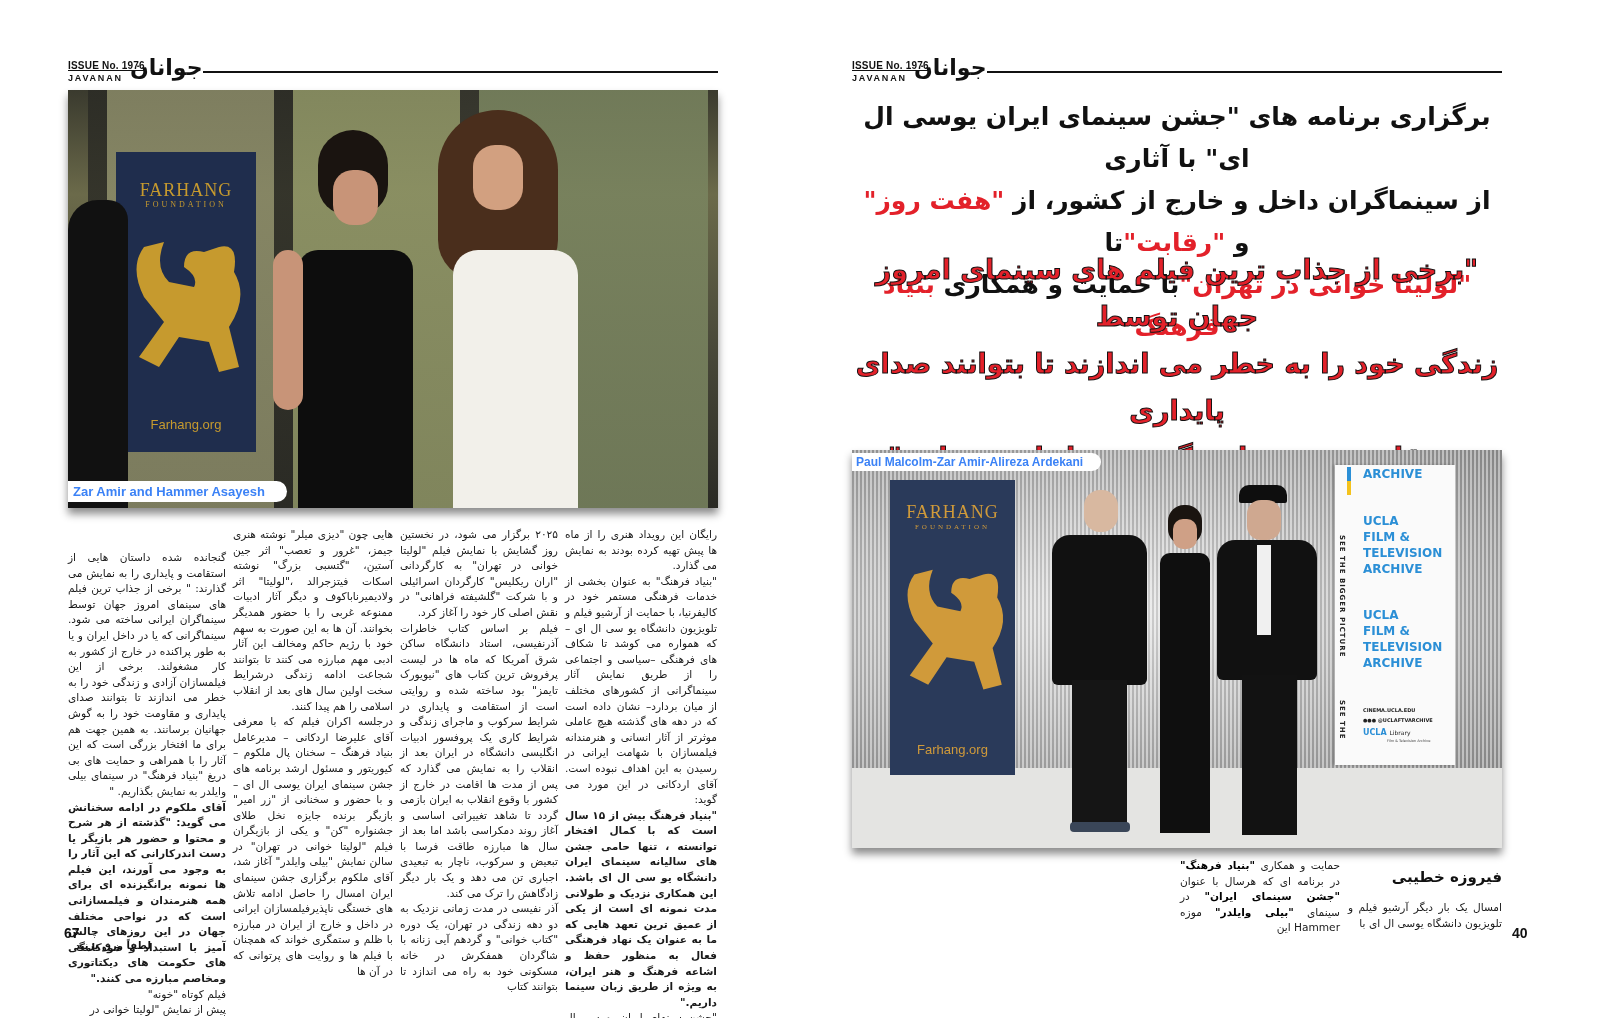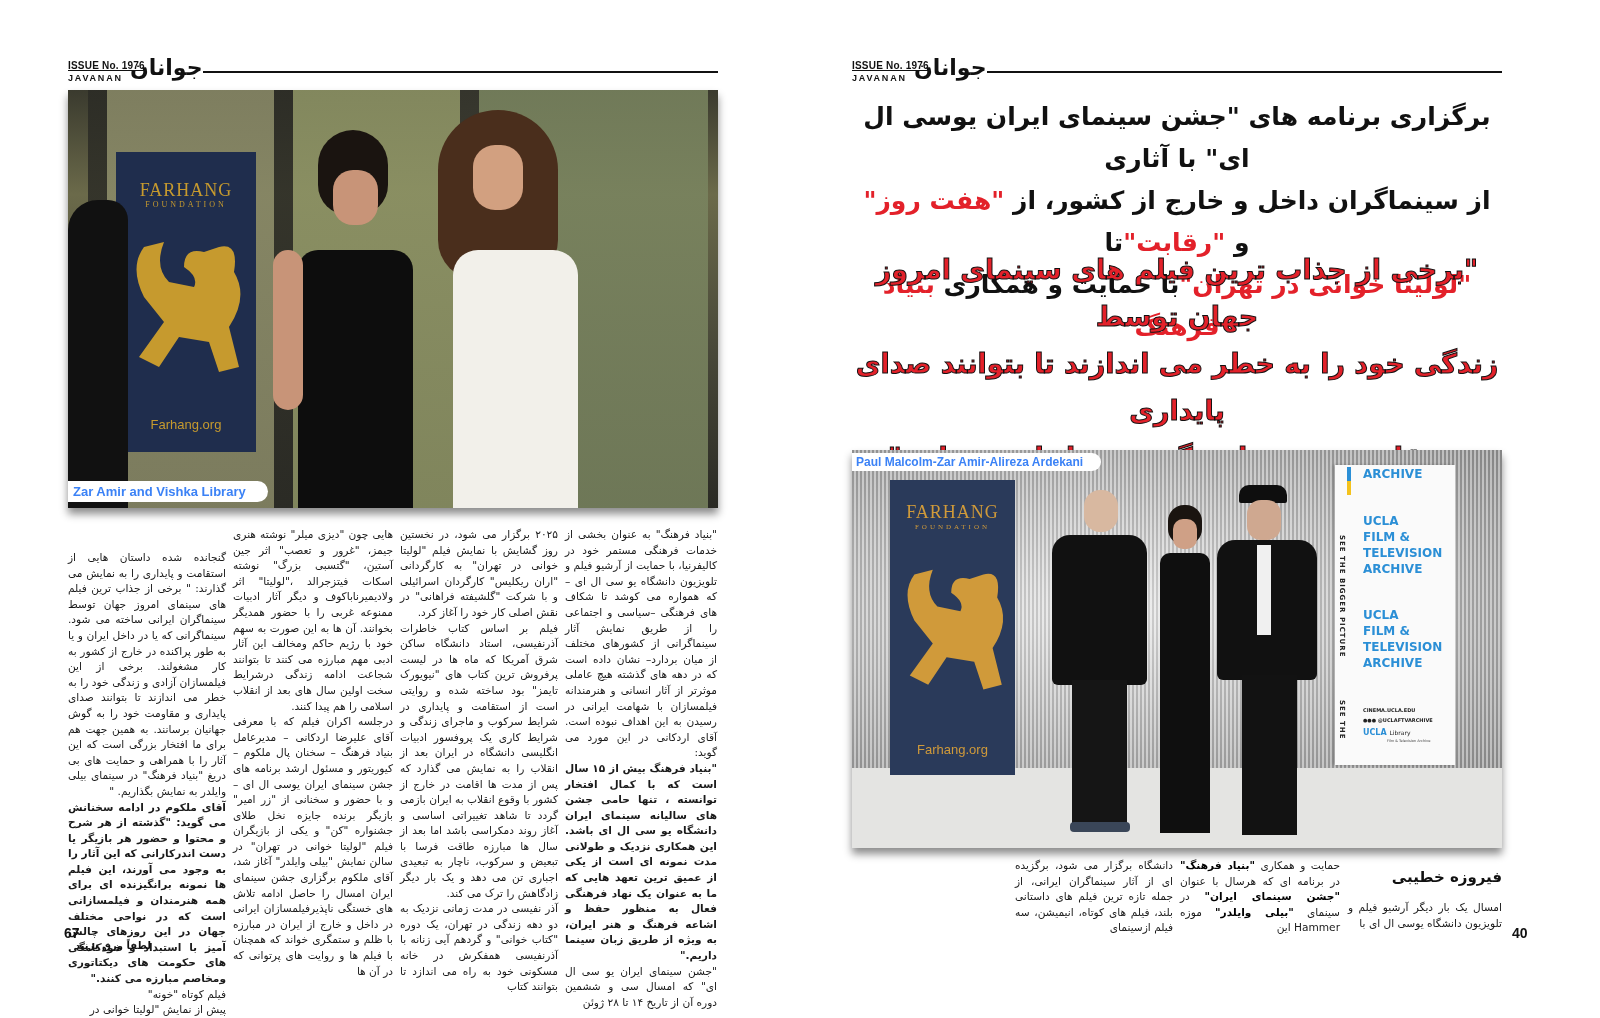--- a/index.html
+++ b/index.html
@@ -57,33 +57,34 @@
       <div style="position:absolute;left:60px;top:40px;width:45px;height:55px;background:#c89478;border-radius:20px;"></div>
       <div style="position:absolute;left:25px;top:120px;width:115px;height:258px;background:#0d0d0d;border-radius:20px 20px 0 0;"></div>
       <div style="position:absolute;left:0;top:120px;width:30px;height:160px;background:#c89478;border-radius:15px;"></div>
     </div>
 
     <div style="position:absolute;left:355px;top:20px;width:175px;height:398px;">
       <div style="position:absolute;left:15px;top:0;width:120px;height:170px;background:#4a2e1c;border-radius:60px 60px 40px 40px;"></div>
       <div style="position:absolute;left:50px;top:35px;width:50px;height:65px;background:#d2a080;border-radius:22px;"></div>
       <div style="position:absolute;left:30px;top:140px;width:125px;height:258px;background:#f2f0ea;border-radius:25px 25px 0 0;"></div>
     </div>
-    <div class="caption" style="left:0;top:391px;padding:3px 22px 3px 5px;font-size:13px;">Zar Amir and Vishka Library</div>
+    <div class="caption" style="left:0;top:391px;padding:3px 22px 3px 5px;font-size:13px;">Zar Amir and Hammer Asayesh</div>
   </div>
 
   <div class="col" style="left:565px;top:527px;width:152px;">
+    <p>رایگان این رویداد هنری را از ماه ها پیش تهیه کرده بودند به نمایش می گذارد.</p>
     <p><span>"بنیاد فرهنگ" به عنوان بخشی از خدمات فرهنگی مستمر خود در کالیفرنیا، با حمایت از آرشیو فیلم و تلویزیون دانشگاه یو سی ال ای – که همواره می کوشد تا شکاف های فرهنگی –سیاسی و اجتماعی را از طریق نمایش آثار سینماگرانی از کشورهای مختلف از میان بردارد– نشان داده است که در دهه های گذشته هیچ عاملی موثرتر از آثار انسانی و هنرمندانه فیلمسازان با شهامت ایرانی در رسیدن به این اهداف نبوده است. آقای اردکانی در این مورد می گوید:</span></p>
     <p style="font-weight:900;">"بنیاد فرهنگ بیش از ۱۵ سال است که با کمال افتخار توانسته ، تنها حامی جشن های سالیانه سینمای ایران دانشگاه یو سی ال ای باشد. این همکاری نزدیک و طولانی مدت نمونه ای است از یکی از عمیق ترین تعهد هایی که ما به عنوان یک نهاد فرهنگی فعال به منظور حفظ و اشاعه فرهنگ و هنر ایران، به ویژه از طریق زبان سینما داریم."</p>
     <p>"جشن سینمای ایران یو سی ال ای" که امسال سی و ششمین دوره آن از تاریخ ۱۴ تا ۲۸ ژوئن</p>
   </div>
 
   <div class="col" style="left:400px;top:527px;width:158px;">
     <p>۲۰۲۵ برگزار می شود، در نخستین روز گشایش با نمایش فیلم "لولیتا خوانی در تهران" به کارگردانی "اران ریکلیس" کارگردان اسرائیلی و با شرکت "گلشیفته فراهانی" در نقش اصلی کار خود را آغاز کرد.</p>
     <p>فیلم بر اساس کتاب خاطرات آذرنفیسی، استاد دانشگاه ساکن شرق آمریکا که ماه ها در لیست پرفروش ترین کتاب های "نیویورک تایمز" بود ساخته شده و روایتی است از استقامت و پایداری در شرایط سرکوب و ماجرای زندگی و شرایط کاری یک پروفسور ادبیات انگلیسی دانشگاه در ایران بعد از انقلاب را به نمایش می گذارد که پس از مدت ها اقامت در خارج از کشور با وقوع انقلاب به ایران بازمی گردد تا شاهد تغییراتی اساسی و آغاز روند دمکراسی باشد اما بعد از سال ها مبارزه طاقت فرسا با تبعیض و سرکوب، ناچار به تبعیدی اجباری تن می دهد و یک بار دیگر زادگاهش را ترک می کند.</p>
-    <p>آذر نفیسی در مدت زمانی نزدیک به دو دهه زندگی در تهران، یک دوره "کتاب خوانی" و گردهم آیی زنانه با آذرنفیسی همفکرش در خانه مسکونی خود به راه می اندازد تا بتوانند کتاب</p>
+    <p>آذر نفیسی در مدت زمانی نزدیک به دو دهه زندگی در تهران، یک دوره "کتاب خوانی" و گردهم آیی زنانه با شاگردان همفکرش در خانه مسکونی خود به راه می اندازد تا بتوانند کتاب</p>
   </div>
 
   <div class="col" style="left:233px;top:527px;width:160px;">
     <p>هایی چون "دیزی میلر" نوشته هنری جیمز، "غرور و تعصب" اثر جین آستین، "گتسبی بزرگ" نوشته اسکات فیتزجرالد ،"لولیتا" اثر ولادیمیرناباکوف و دیگر آثار ادبیات ممنوعه غربی را با حضور همدیگر بخوانند. آن ها به این صورت به سهم خود با رژیم حاکم ومخالف این آثار ادبی مهم مبارزه می کنند تا بتوانند شجاعت ادامه زندگی درشرایط سخت اولین سال های بعد از انقلاب اسلامی را هم پیدا کنند.</p>
     <p>درجلسه اکران فیلم که با معرفی آقای علیرضا اردکانی – مدیرعامل بنیاد فرهنگ – سخنان پال ملکوم – کیوریتور و مسئول ارشد برنامه های جشن سینمای ایران یوسی ال ای – و با حضور و سخنانی از "زر امیر" بازیگر برنده جایزه نخل طلای جشنواره "کن" و یکی از بازیگران فیلم "لولیتا خوانی در تهران" در سالن نمایش "بیلی وایلدر" آغاز شد، آقای ملکوم برگزاری جشن سینمای ایران امسال را حاصل ادامه تلاش های خستگی ناپذیرفیلمسازان ایرانی در داخل و خارج از ایران در مبارزه با ظلم و ستمگری خواند که همچنان با فیلم ها و روایت های پرتوانی که در آن ها</p>
   </div>
 
   <div class="col" style="left:68px;top:550px;width:158px;">
     <p>گنجانده شده داستان هایی از استقامت و پایداری را به نمایش می گذارند: " برخی از جذاب ترین فیلم های سینمای امروز جهان توسط سینماگران ایرانی ساخته می شود. سینماگرانی که یا در داخل ایران و یا به طور پراکنده در خارج از کشور به کار مشغولند. برخی از این فیلمسازان آزادی و زندگی خود را به خطر می اندازند تا بتوانند صدای پایداری و مقاومت خود را به گوش جهانیان برسانند. به همین جهت هم برای ما افتخار بزرگی است که این آثار را با همراهی و حمایت های بی دریغ "بنیاد فرهنگ" در سینمای بیلی وایلدر به نمایش بگذاریم. "</p>
     <p style="font-weight:900;">آقای ملکوم در ادامه سخنانش می گوید: "گذشته از هر شرح و محتوا و حضور هر بازیگر یا دست اندرکارانی که این آثار را به وجود می آورند، این فیلم ها نمونه برانگیزنده ای برای همه هنرمندان و فیلمسازانی است که در نواحی مختلف جهان در این روزهای چالش آمیز با استبداد و خودکامگی های حکومت های دیکتاتوری ومخاصم مبارزه می کنند."</p>
@@ -176,19 +177,16 @@
   <div class="byline" style="left:560px;top:868px;width:142px;text-align:right;">فیروزه خطیبی</div>
 
   <div class="col" style="left:548px;top:900px;width:154px;">
     <p>امسال یک بار دیگر آرشیو فیلم و تلویزیون دانشگاه یوسی ال ای با</p>
   </div>
 
   <div class="col" style="left:380px;top:858px;width:160px;">
     <p><span>حمایت و همکاری </span><b>"بنیاد فرهنگ"</b><span> در برنامه ای که هرسال با عنوان </span><b>"جشن سینمای ایران"</b><span> در سینمای </span><b>"بیلی وایلدر"</b><span> موزه Hammer این</span></p>
   </div>
 
-  <div class="col" style="left:215px;top:858px;width:158px;">
-    <p>دانشگاه برگزار می شود، برگزیده ای از آثار سینماگران ایرانی، از جمله تازه ترین فیلم های داستانی بلند، فیلم های کوتاه، انیمیشن، سه فیلم ازسینمای</p>
-  </div>
 
 
   <div class="pagenum" style="left:700px;top:925px;">40</div>
 </div>
 
 </body></html>

